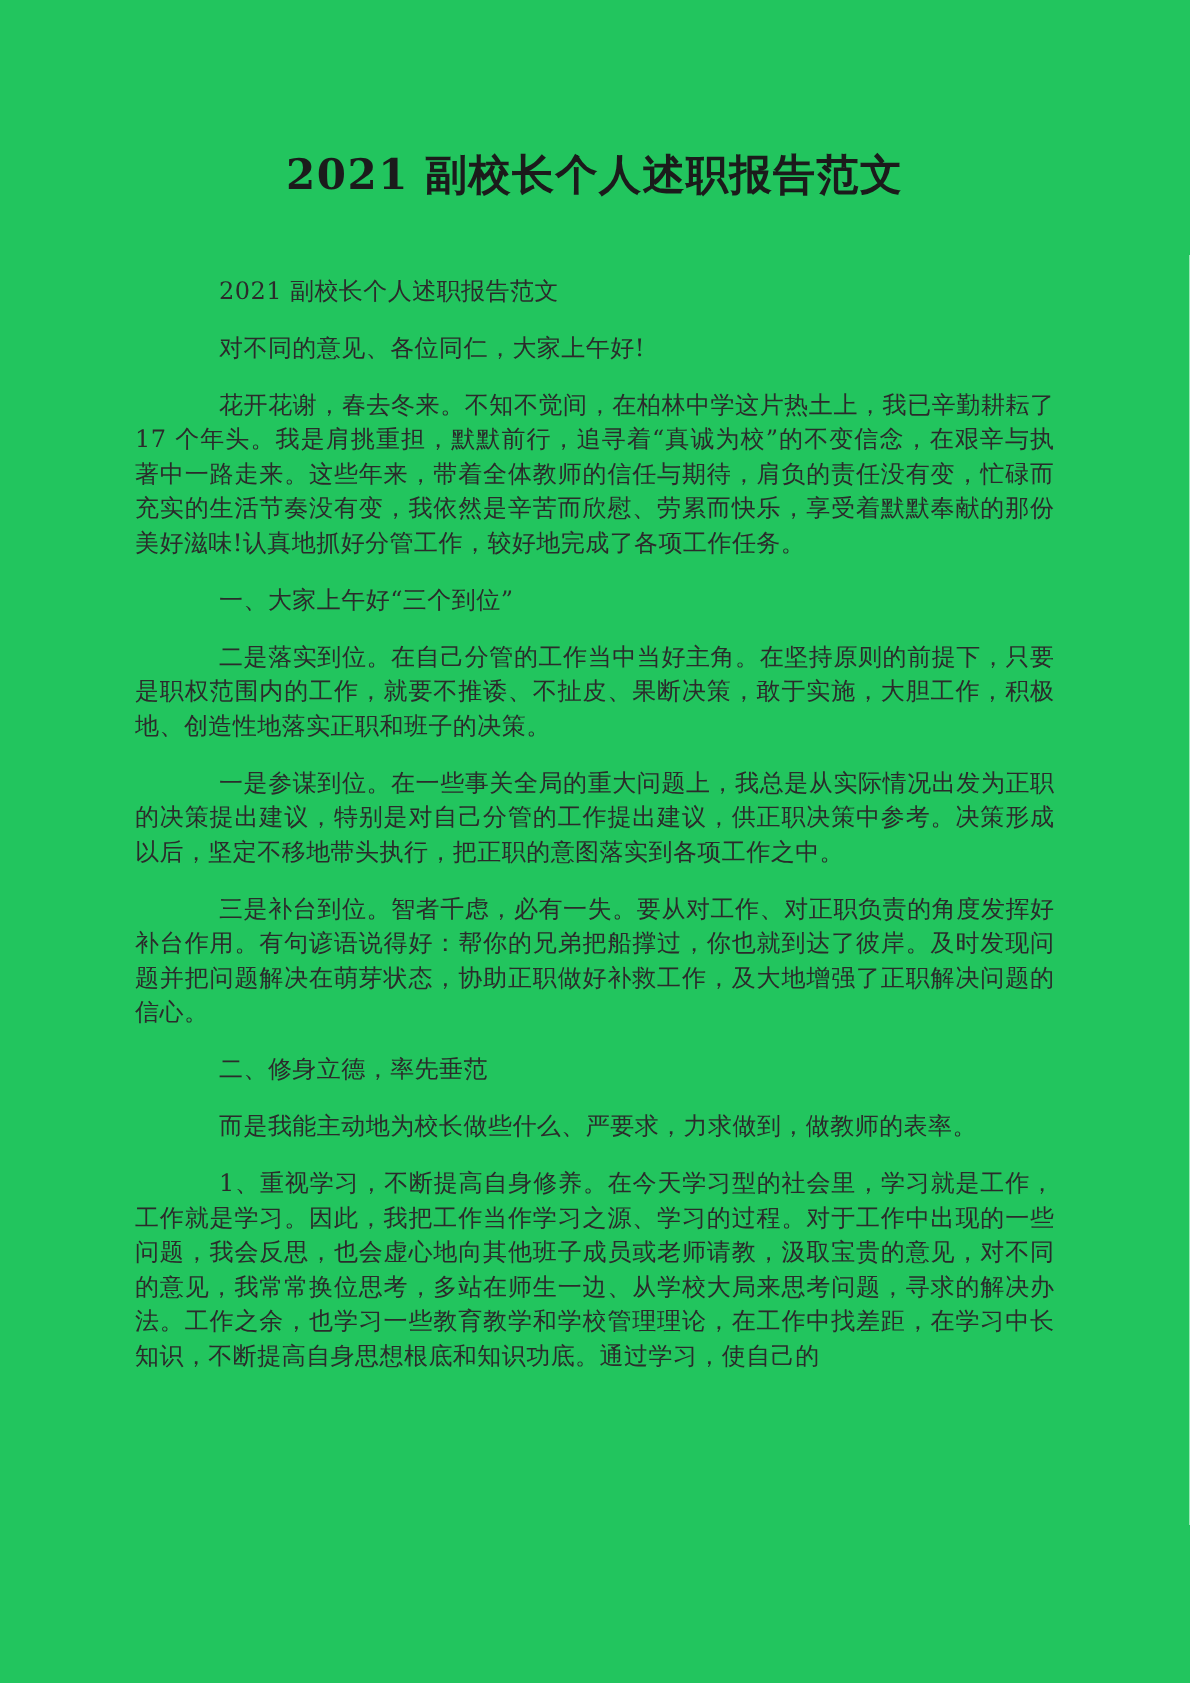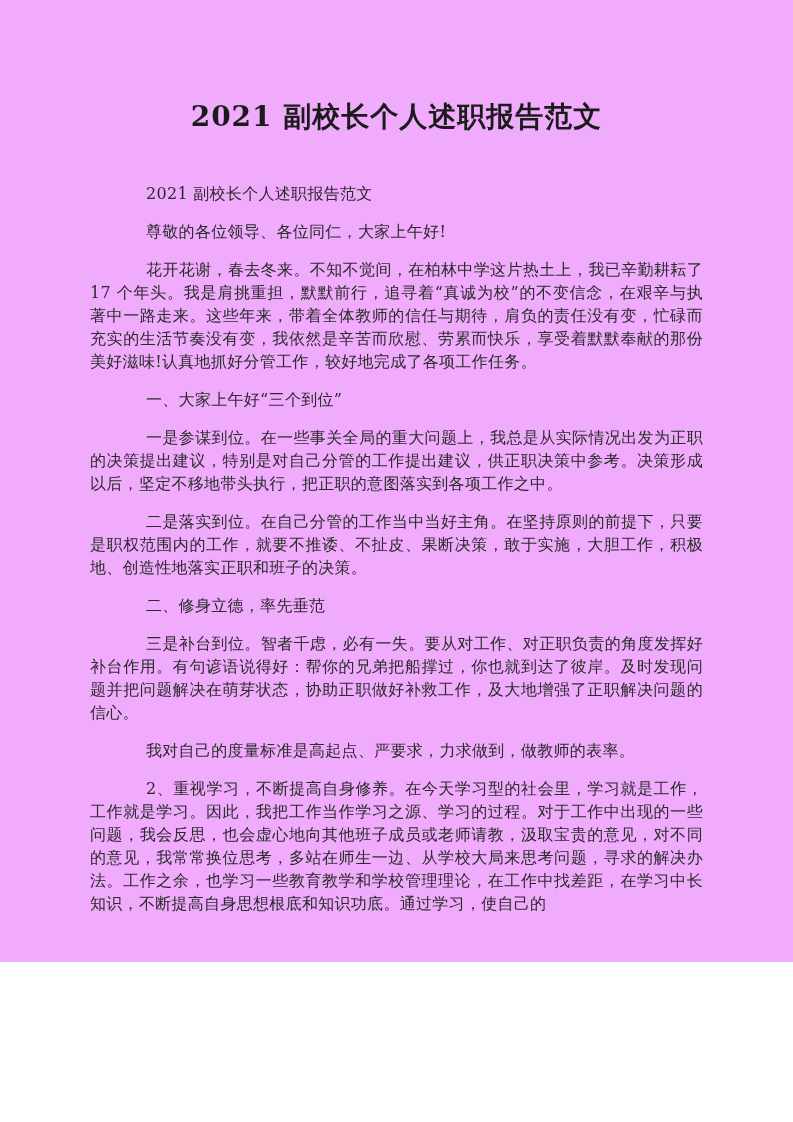--- a/index.html
+++ b/index.html
@@ -3,25 +3,25 @@
 <meta charset="utf-8">
 <style>
   html, body {
     margin: 0;
     padding: 0;
     background: #ffffff;
   }
   .page {
     position: relative;
     width: 793px;
-    height: 962px;
+    height: 1122px;
     box-sizing: border-box;
     padding: 0 90px;
     margin: 0 auto;
-    background: #f0abfc;
+    background: #22c55e;
     color: #2b2b2b;
     font-family: "DejaVu Serif", "Liberation Serif", serif;
     overflow: hidden;
   }
   .doc-title {
     margin: 99px 0 47px 0;
     font-size: 28px;
     line-height: 36px;
     font-weight: bold;
     text-align: center;
@@ -38,22 +38,22 @@
     word-break: break-all;
   }
 </style>
 </head>
 <body>
 
 <div class="page">
   <h1 class="doc-title">2021 副校长个人述职报告范文</h1>
 
   <p class="body-par">2021 副校长个人述职报告范文</p>
-  <p class="body-par">尊敬的各位领导、各位同仁，大家上午好!</p>
+  <p class="body-par">对不同的意见、各位同仁，大家上午好!</p>
   <p class="body-par">花开花谢，春去冬来。不知不觉间，在柏林中学这片热土上，我已辛勤耕耘了 17 个年头。我是肩挑重担，默默前行，追寻着“真诚为校”的不变信念，在艰辛与执著中一路走来。这些年来，带着全体教师的信任与期待，肩负的责任没有变，忙碌而充实的生活节奏没有变，我依然是辛苦而欣慰、劳累而快乐，享受着默默奉献的那份美好滋味!认真地抓好分管工作，较好地完成了各项工作任务。</p>
   <p class="body-par">一、大家上午好“三个到位”</p>
+  <p class="body-par">二是落实到位。在自己分管的工作当中当好主角。在坚持原则的前提下，只要是职权范围内的工作，就要不推诿、不扯皮、果断决策，敢于实施，大胆工作，积极地、创造性地落实正职和班子的决策。</p>
   <p class="body-par">一是参谋到位。在一些事关全局的重大问题上，我总是从实际情况出发为正职的决策提出建议，特别是对自己分管的工作提出建议，供正职决策中参考。决策形成以后，坚定不移地带头执行，把正职的意图落实到各项工作之中。</p>
-  <p class="body-par">二是落实到位。在自己分管的工作当中当好主角。在坚持原则的前提下，只要是职权范围内的工作，就要不推诿、不扯皮、果断决策，敢于实施，大胆工作，积极地、创造性地落实正职和班子的决策。</p>
+  <p class="body-par">三是补台到位。智者千虑，必有一失。要从对工作、对正职负责的角度发挥好补台作用。有句谚语说得好：帮你的兄弟把船撑过，你也就到达了彼岸。及时发现问题并把问题解决在萌芽状态，协助正职做好补救工作，及大地增强了正职解决问题的信心。</p>
   <p class="body-par">二、修身立德，率先垂范</p>
-  <p class="body-par">三是补台到位。智者千虑，必有一失。要从对工作、对正职负责的角度发挥好补台作用。有句谚语说得好：帮你的兄弟把船撑过，你也就到达了彼岸。及时发现问题并把问题解决在萌芽状态，协助正职做好补救工作，及大地增强了正职解决问题的信心。</p>
-  <p class="body-par">我对自己的度量标准是高起点、严要求，力求做到，做教师的表率。</p>
-  <p class="body-par">2、重视学习，不断提高自身修养。在今天学习型的社会里，学习就是工作，工作就是学习。因此，我把工作当作学习之源、学习的过程。对于工作中出现的一些问题，我会反思，也会虚心地向其他班子成员或老师请教，汲取宝贵的意见，对不同的意见，我常常换位思考，多站在师生一边、从学校大局来思考问题，寻求的解决办法。工作之余，也学习一些教育教学和学校管理理论，在工作中找差距，在学习中长知识，不断提高自身思想根底和知识功底。通过学习，使自己的</p>
+  <p class="body-par">而是我能主动地为校长做些什么、严要求，力求做到，做教师的表率。</p>
+  <p class="body-par">1、重视学习，不断提高自身修养。在今天学习型的社会里，学习就是工作，工作就是学习。因此，我把工作当作学习之源、学习的过程。对于工作中出现的一些问题，我会反思，也会虚心地向其他班子成员或老师请教，汲取宝贵的意见，对不同的意见，我常常换位思考，多站在师生一边、从学校大局来思考问题，寻求的解决办法。工作之余，也学习一些教育教学和学校管理理论，在工作中找差距，在学习中长知识，不断提高自身思想根底和知识功底。通过学习，使自己的</p>
 </div>
 
 </body></html>

